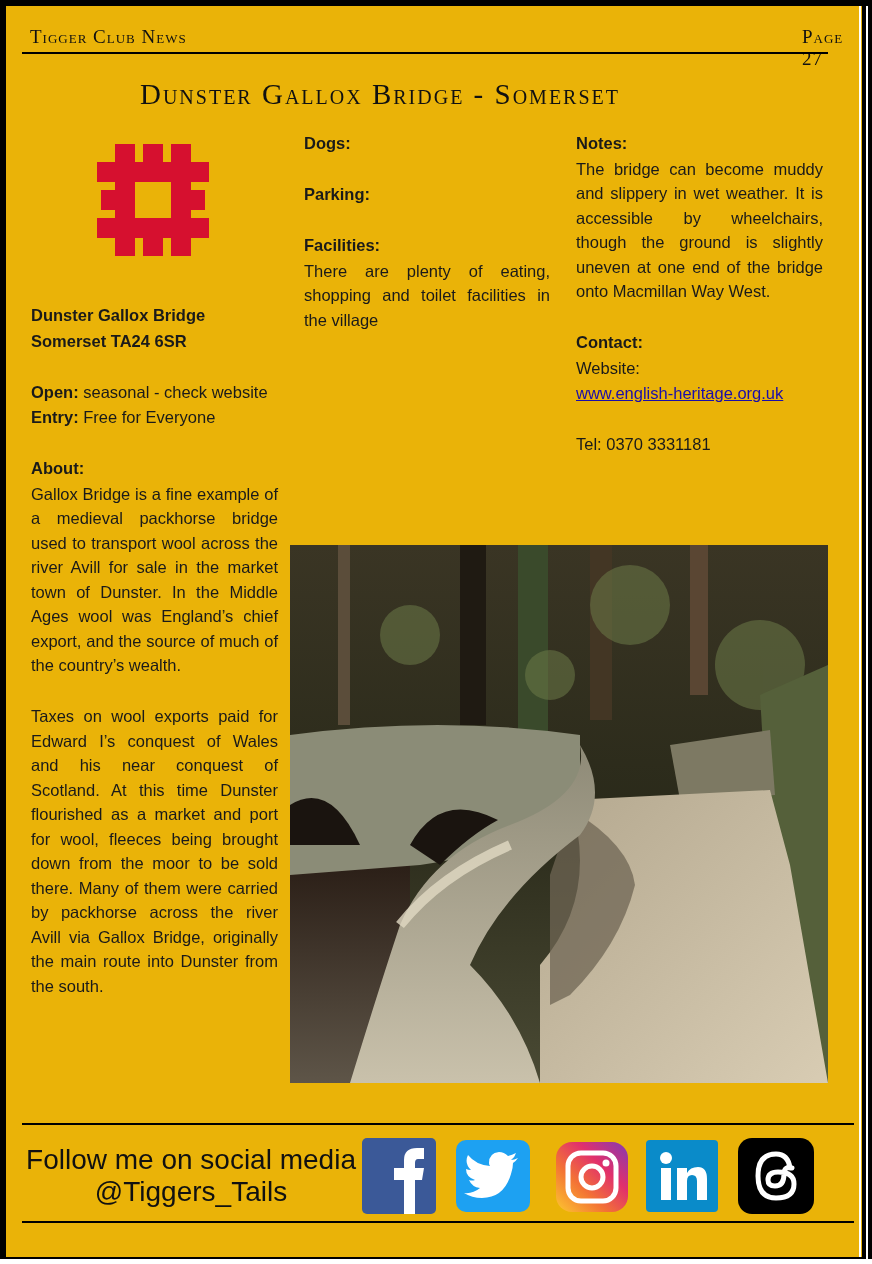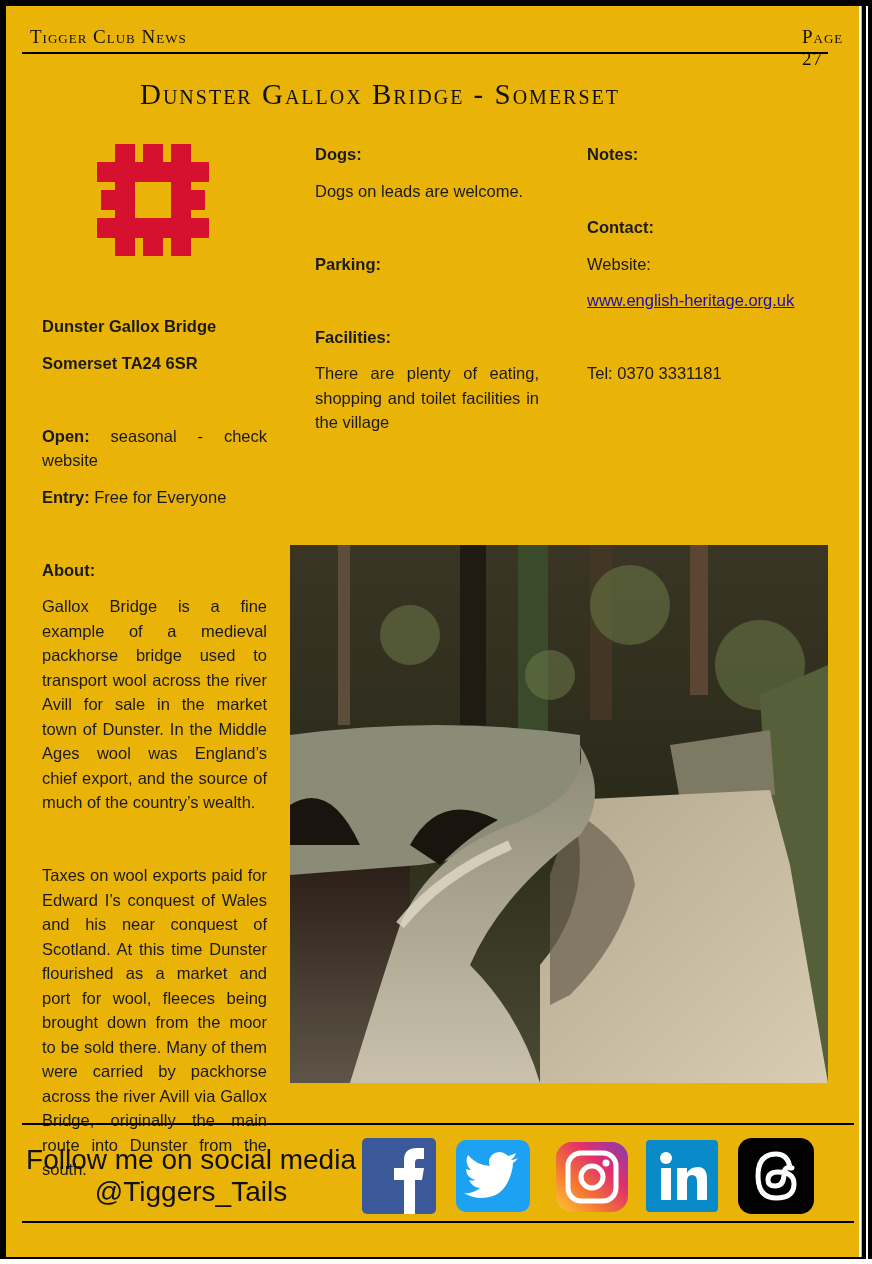--- a/index.html
+++ b/index.html
@@ -24,21 +24,21 @@
   .hdr-right { left: 748px; margin-left: 48px; }
   .hdr-rule { position:absolute; left: 16px; top: 46px; width: 806px; height: 1.5px; background:#000; }
 
   .title {
     position: absolute; left: 0; top: 72px; width: 748px; text-align: center;
     font-family: "Liberation Serif", serif; font-variant: small-caps;
     font-size: 29px; letter-spacing: 2px; color: #111;
   }
 
   .col { position: absolute; font-size: 16.5px; line-height: 24.5px; text-align: justify; color: #1a1a1a; }
-  .col p { margin: 12px; }
+  .col p { margin: 1px; }
   .col .h { font-weight: bold; }
   .col .gap { height: 24.5px; }
 
   .col1 { left: 24px; top: 296px; width: 249px; }
   .col2 { left: 297px; top: 124px; width: 248px; }
   .col3 { left: 569px; top: 124px; width: 249px; }
 
   .logo { position: absolute; left: 91px; top: 138px; width: 112px; height: 112px; }
 
   .link { color: #1a0dab; text-decoration: underline; }
@@ -84,30 +84,30 @@
     <p><span class="h">Entry:</span> <span>Free for Everyone</span></p>
     <div class="gap"></div>
     <p class="h">About:</p>
     <p>Gallox Bridge is a fine example of a medieval packhorse bridge used to transport wool across the river Avill for sale in the market town of Dunster. In the Middle Ages wool was England’s chief export, and the source of much of the country’s wealth.</p>
     <div class="gap"></div>
     <p>Taxes on wool exports paid for Edward I’s conquest of Wales and his near conquest of Scotland. At this time Dunster flourished as a market and port for wool, fleeces being brought down from the moor to be sold there. Many of them were carried by packhorse across the river Avill via Gallox Bridge, originally the main route into Dunster from the south.</p>
   </div>
 
   <div class="col col2">
     <p class="h">Dogs:</p>
-    <p>Dogs on leads are welcome.</p>
     <div class="gap"></div>
     <p class="h">Parking:</p>
     <div class="gap"></div>
     <p class="h">Facilities:</p>
     <p>There are plenty of eating, shopping and toilet facilities in the village</p>
   </div>
 
   <div class="col col3">
     <p class="h">Notes:</p>
+    <p>The bridge can become muddy and slippery in wet weather. It is accessible by wheelchairs, though the ground is slightly uneven at one end of the bridge onto Macmillan Way West.</p>
     <div class="gap"></div>
     <p class="h">Contact:</p>
     <p>Website:</p>
     <p><a class="link">www.english-heritage.org.uk</a></p>
     <div class="gap"></div>
     <p>Tel: 0370 3331181</p>
   </div>
 
   <svg class="photo" viewBox="0 0 538 538" preserveAspectRatio="none">
     <defs>

